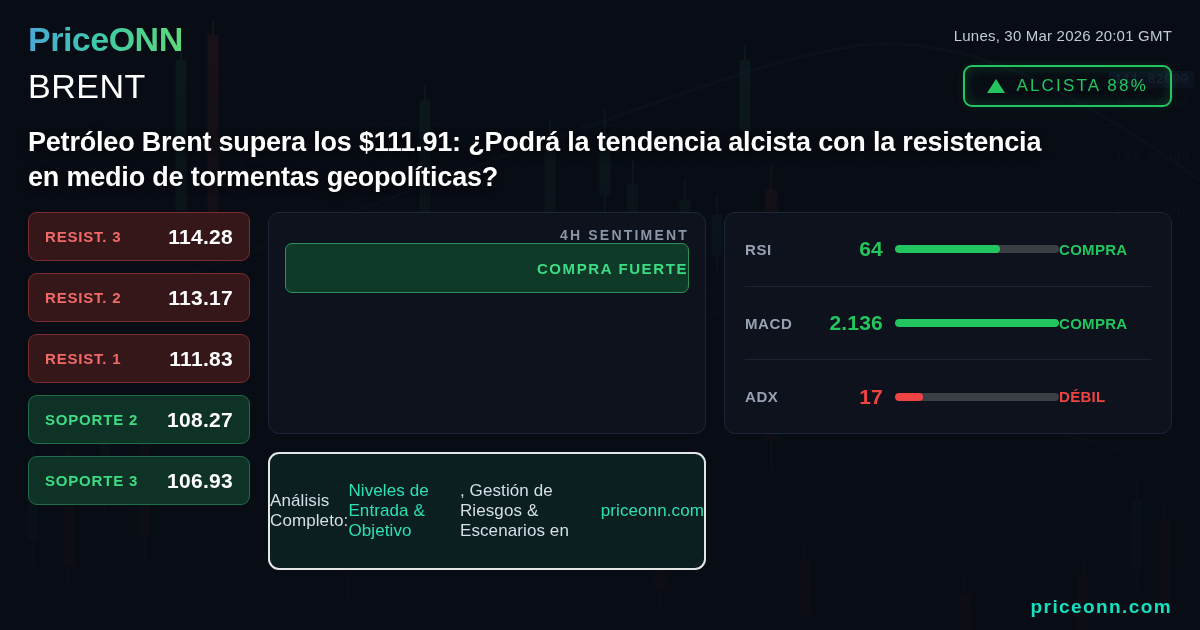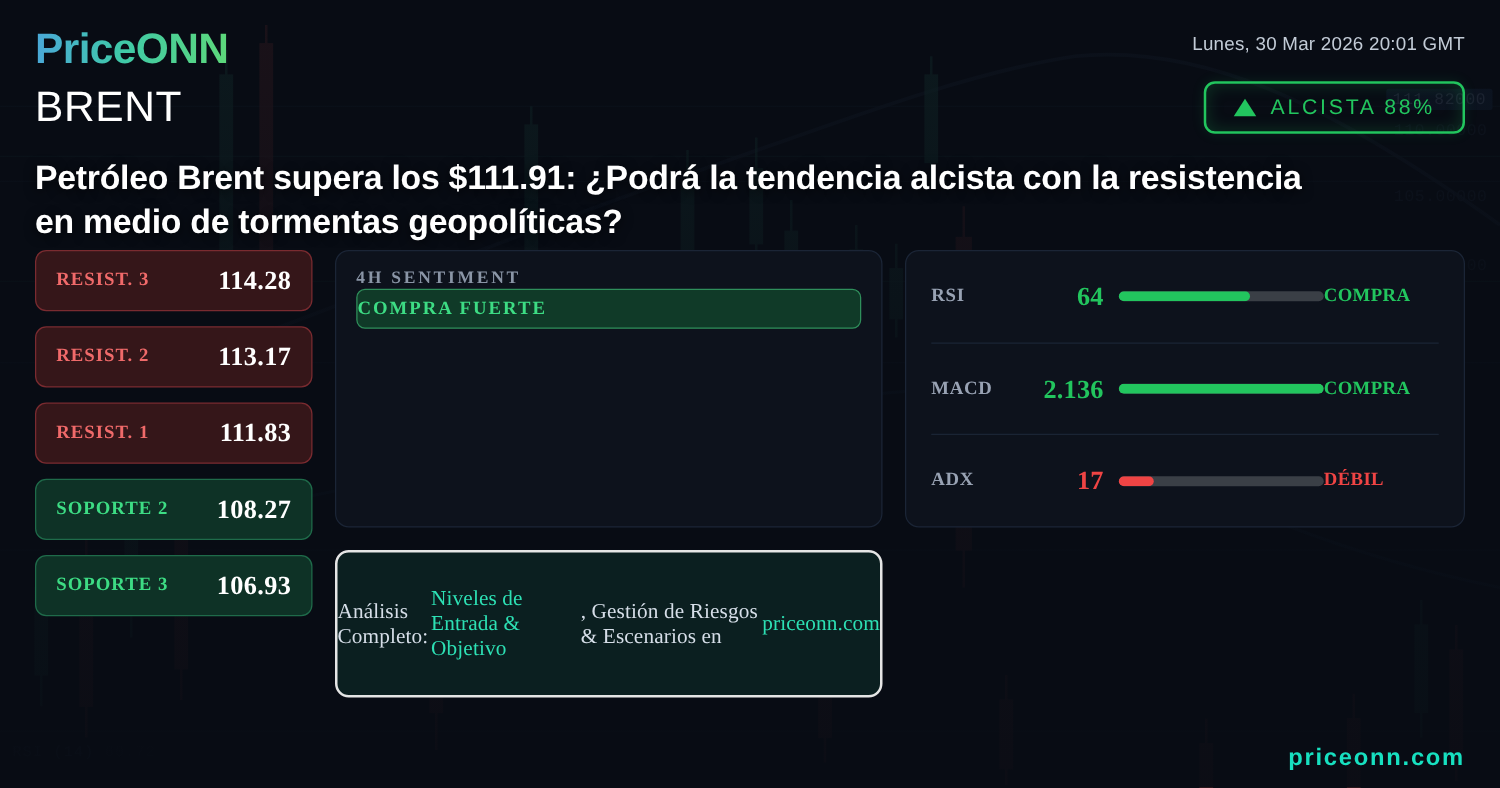--- a/index.html
+++ b/index.html
@@ -62,52 +62,52 @@
   }
 
   .headline {
     margin-top:18px; max-width:1030px;
     font-size:27px; font-weight:bold; line-height:1.28; color:#ffffff;
     letter-spacing:-.2px;
     text-shadow:0 2px 9px rgba(0,0,0,.75);
   }
 
   
-  .main { display:flex; gap:18px; margin-top:6px;font-family:Liberation Serif, serif; }
+  .main { display:flex; gap:18px; margin-top:18px; }
   .col-left { width:222px; display:flex; flex-direction:column; gap:12px; }
 
   .level-row {
     height:49px; border-radius:9px; display:flex; align-items:center;
     justify-content:space-between; padding:0 16px;
   }
   .level-row .lbl { font-size:15px; font-weight:bold; letter-spacing:.8px; }
   .level-row .val { font-size:21px; font-weight:bold; color:#ffffff; letter-spacing:.3px; }
   .level-row.res { background:#351619; border:1px solid #7a2b30; }
   .level-row.res .lbl { color:#f06a6a; }
   .level-row.sup { background:#0e3226; border:1px solid #1f6b4a; }
   .level-row.sup .lbl { color:#3ddc84; }
 
   .col-mid { display:flex; flex-direction:column; gap:18px; flex:1; }
 
   .panel {
     background:#0d121c; border:1px solid #1b2536; border-radius:11px;
   }
 
   .sent-panel { height:222px; padding:14px 16px 12px; display:flex; flex-direction:column; position:relative; }
-  .panel-title { font-size:14px; font-weight:bold; letter-spacing:2.2px; color:#8a95a6; }
+  .panel-title { font-size:14px; font-weight:bold; letter-spacing:2.2px; color:#8a95a6;text-align:right; }
   .gauge-wrap { flex:1; display:flex; align-items:center; justify-content:center; position:relative; }
   .gauge-box { position:relative; width:180px; height:100px; }
   .gauge-box svg { display:block; }
   .gauge-value {
     position:absolute; left:6px; top:38px; width:90px; text-align:center;
     font-size:40px; font-weight:bold; color:#22c55e; letter-spacing:-1px;
   }
   .verdict-btn {
-    height:32px; border:1px solid #2f8f5b; border-radius:7px;
-    background:#103a28; display:flex; align-items:center; justify-content:flex-start;
+    height:50px; border:1px solid #2f8f5b; border-radius:7px;
+    background:#103a28; display:flex; align-items:center; justify-content:flex-end;
     font-size:15px; font-weight:bold; letter-spacing:1.6px; color:#3ddc84;
   }
 
   .cta-panel {
     height:118px; background:#0b1f20; border:2px solid #e5e5e5; border-radius:11px;
     display:flex; align-items:center; justify-content:center;
     font-size:17px; color:#d6dee8; letter-spacing:.1px;
   }
   .cta-panel a { color:#2de0b4; text-decoration:none; }
   .cta-panel .site { color:#2de0b4; }

